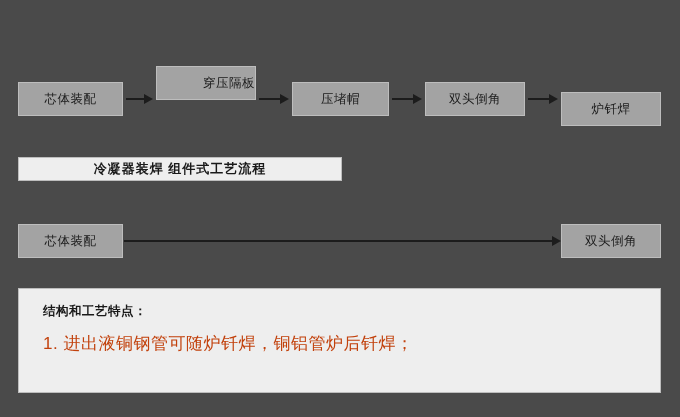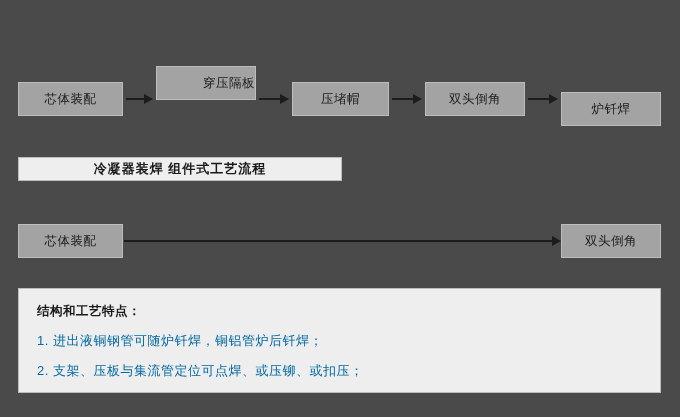--- a/index.html
+++ b/index.html
@@ -61,32 +61,32 @@
     border-top: 5px solid transparent;
     border-bottom: 5px solid transparent;
     border-left: 9px solid #1c1c1c;
     flex: 0 0 auto;
   }
   .notes {
     position: absolute;
     background: #eeeeee;
     border: 1px solid #bdbdbd;
     box-sizing: border-box;
-    padding: 14px 18px 10px 18px;
+    padding: 14px 18px 10px 24px;
   }
   .notes-title {
     font-size: 12.5px;
     font-weight: bold;
     color: #1a1a1a;
     margin-bottom: 12px;
     letter-spacing: 0.5px;
   }
   .notes-line {
-    font-size: 13px;
-    color: #0369a1;
+    font-size: 17px;
+    color: #c2410c;
     margin-bottom: 12px;
     letter-spacing: 0.5px;
   }
 </style>
 </head>
 <body>
 
 <div class="canvas">
 
 
@@ -137,16 +137,15 @@
     <div class="line"></div>
     <div class="head"></div>
   </div>
   <div class="box" style="left:561px; top:224px; width:100px; height:34px;text-align:center;">
     <span>双头倒角</span>
   </div>
 
   <div class="notes" style="left:18px; top:288px; width:643px; height:105px;">
     <div class="notes-title">结构和工艺特点：</div>
     <div class="notes-line">1. 进出液铜钢管可随炉钎焊，铜铝管炉后钎焊；</div>
-    <div class="notes-line">2. 支架、压板与集流管定位可点焊、或压铆、或扣压；</div>
   </div>
 
 </div>
 
 </body></html>

